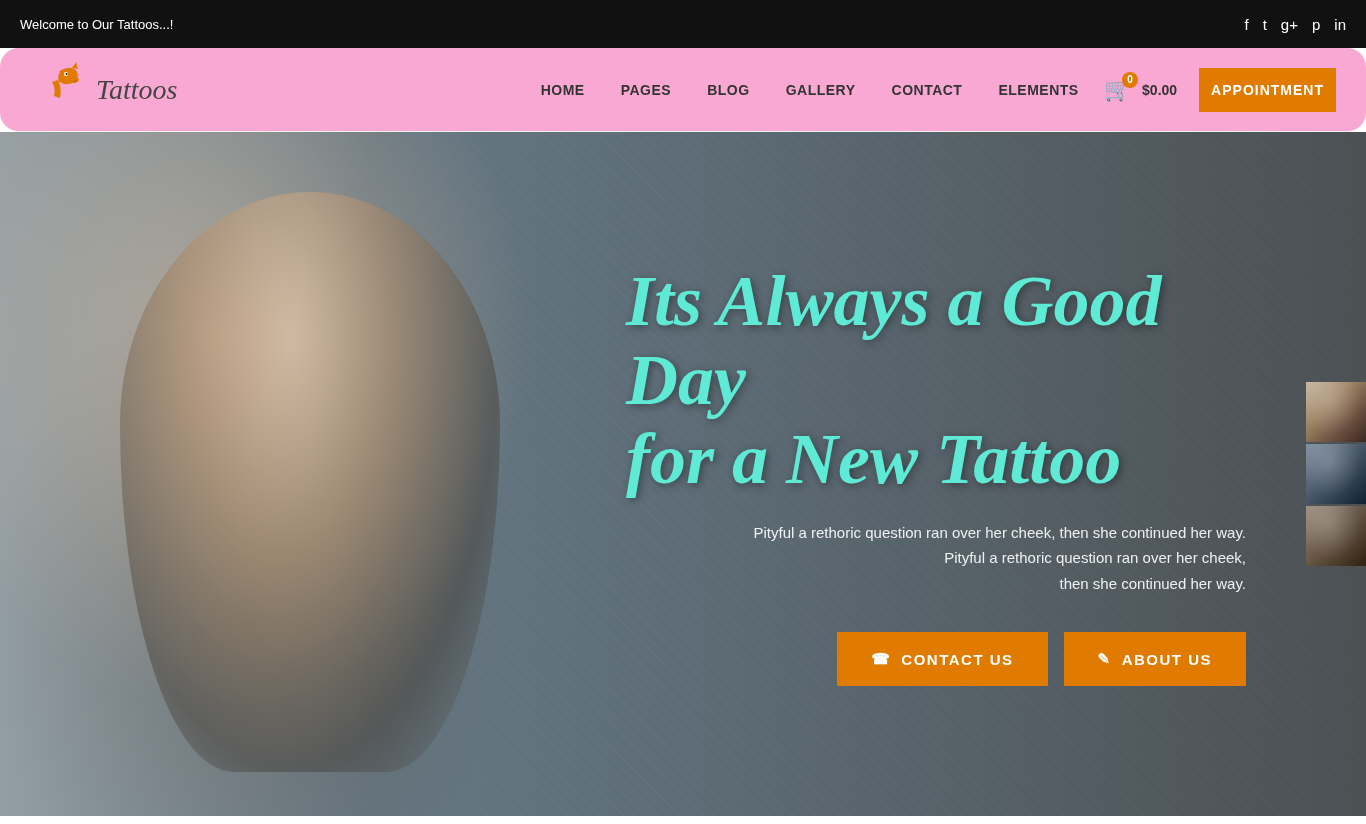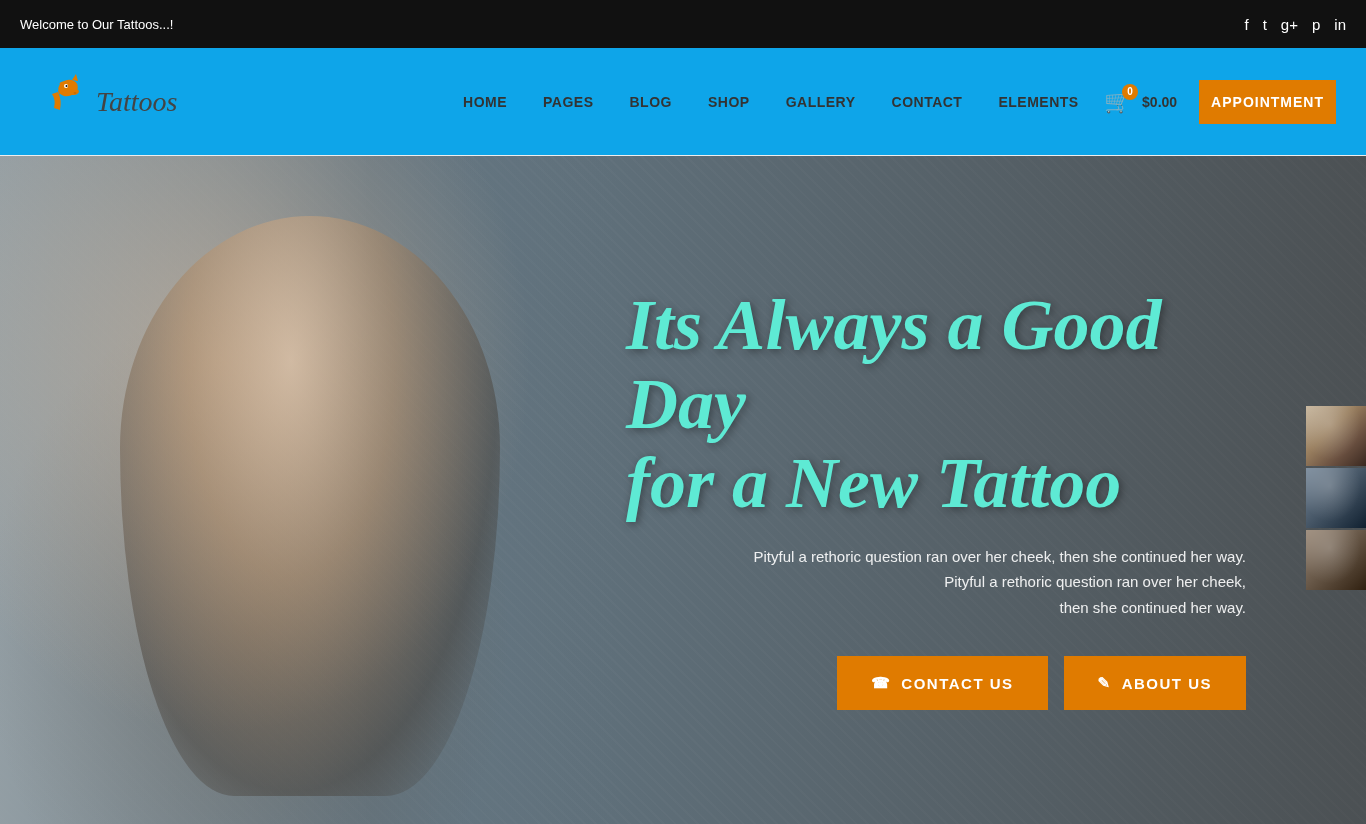--- a/index.html
+++ b/index.html
@@ -23,26 +23,27 @@
     }
     .social-icon {
       color: #fff;
       font-size: 15px;
       cursor: pointer;
       text-decoration: none;
     }
 
     
     .header {
-      background: #0ea5e9;
+      background: #f9a8d4;
       display: flex;
       align-items: center;
       padding: 0 30px;
-      height: 108px;
+      height: 84px;
       border-bottom: 1px solid #eee;
+      border-radius: 19px;
     }
     .logo-area {
       display: flex;
       align-items: center;
       margin-right: auto;
       text-decoration: none;
     }
     .logo-icon {
       width: 60px;
       height: 60px;
@@ -298,21 +299,20 @@
         <ellipse cx="45" cy="21" rx="1.5" ry="1" fill="#c96e00"></ellipse>
       </g>
     </svg>
     <span class="logo-text">Tattoos</span>
   </a>
 
   <nav class="nav">
     <a class="nav-item" href="#">HOME</a>
     <a class="nav-item" href="#">PAGES</a>
     <a class="nav-item" href="#">BLOG</a>
-    <a class="nav-item" href="#">SHOP</a>
     <a class="nav-item" href="#">GALLERY</a>
     <a class="nav-item" href="#">CONTACT</a>
     <a class="nav-item" href="#">ELEMENTS</a>
   </nav>
 
   <div class="cart-area">
     <div class="cart-icon-wrap">
       <span class="cart-icon">🛒</span>
       <span class="cart-badge">0</span>
     </div>

